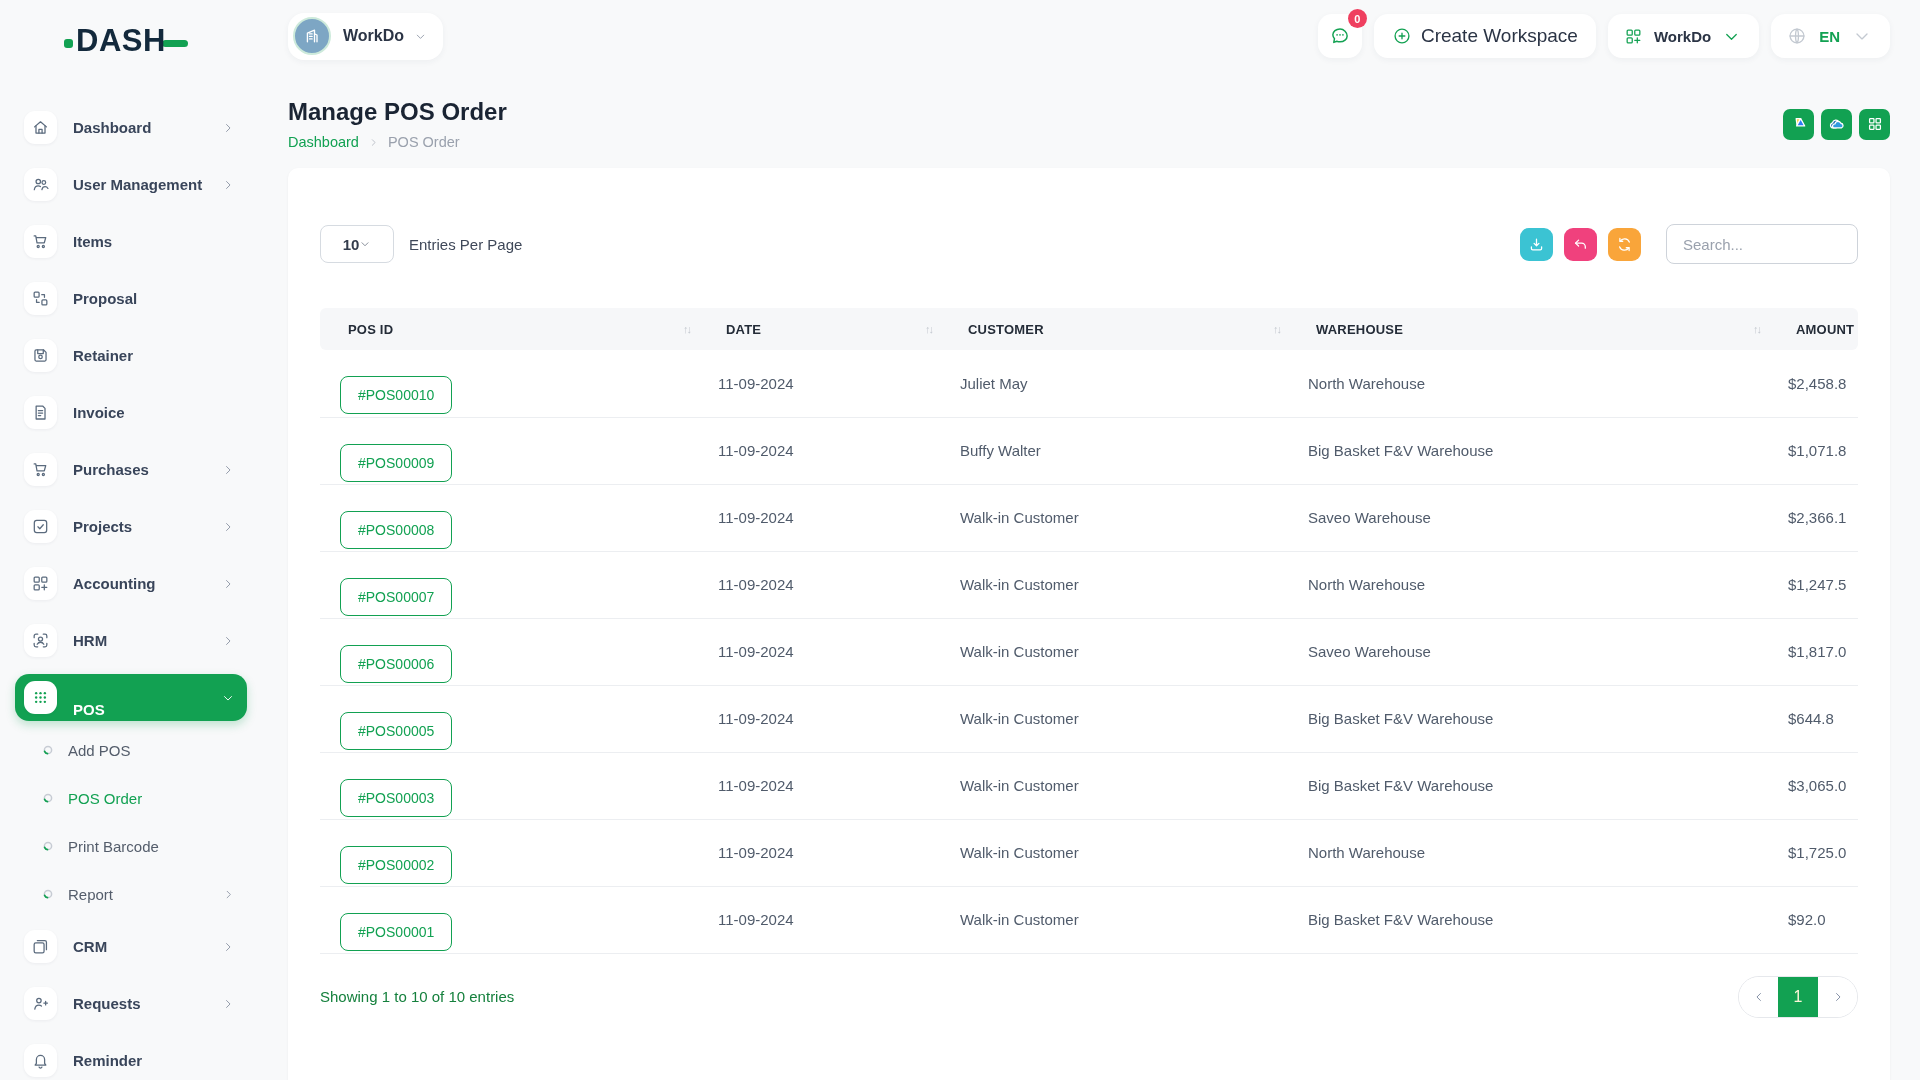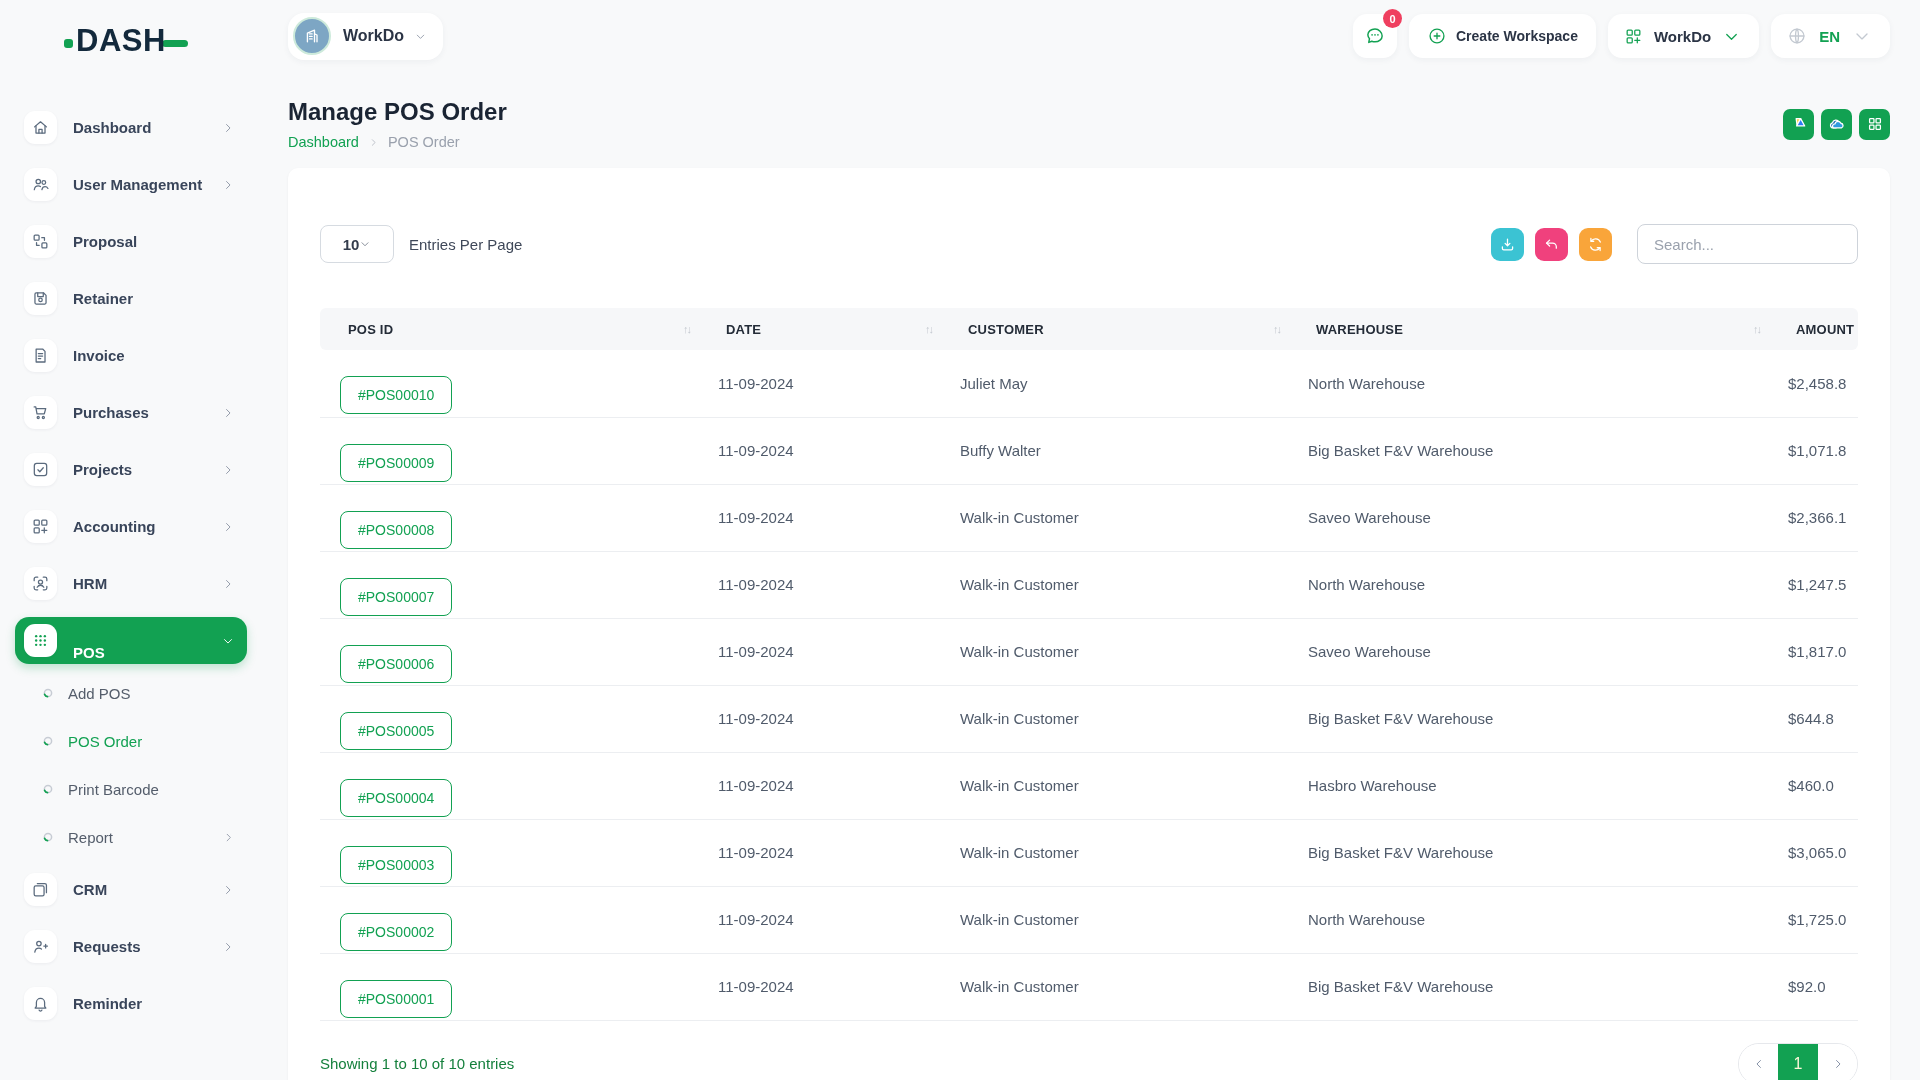--- a/index.html
+++ b/index.html
@@ -68,21 +68,21 @@
   .top-right{ display:flex; align-items:center; gap:12px; }
   .msg-btn{ width:44px; height:44px; border-radius:14px; justify-content:center; position:relative; }
   .msg-btn .ic{ width:22px; height:22px; color:var(--accent); }
   .msg-badge{
     position:absolute; top:-5px; right:-5px; min-width:19px; height:19px; border-radius:10px;
     background:var(--red); color:#fff; font-size:11px; font-weight:700;
     display:flex; align-items:center; justify-content:center; padding:0 5px;
   }
   .create-pill{ padding:0 18px; gap:9px; }
   .create-pill .ic{ width:20px; height:20px; color:var(--accent); }
-  .create-pill span{ font-size:14px; font-weight:700; color:#2b3445; }
+  .create-pill span{ font-size:19px; font-weight:400; color:#2b3445; }
   .wd-pill{ padding:0 16px; gap:9px; }
   .wd-pill .ic{ width:19px; height:19px; color:var(--accent); }
   .wd-pill span{ font-size:15px; font-weight:600; color:#2b3445; margin-right:2px; }
   .lang-pill{ padding:0 16px; gap:10px; }
   .lang-pill .ic{ width:20px; height:20px; color:#c3c9d1; }
   .lang-pill span{ font-size:15px; font-weight:700; color:var(--accent); margin-right:2px; }
 
   .page-head{ display:flex; align-items:center; justify-content:space-between; margin-top:26px; }
   .page-title{ font-size:24px; font-weight:700; color:#1a2433; }
   .breadcrumb{ display:flex; align-items:center; gap:9px; margin-top:8px; font-size:14.5px; }
@@ -115,21 +115,21 @@
   .tool-btn{
     width:33px; height:33px; border:none; border-radius:9px; cursor:pointer; margin-right:11px;
     display:flex; align-items:center; justify-content:center; color:#fff;
   }
   .tool-btn .ic{ width:17px; height:17px; }
   .tool-btn .ic svg{ stroke-width:1.8; }
   .btn-teal{ background:var(--teal); }
   .btn-pink{ background:var(--pink); }
   .btn-orange{ background:var(--orange); }
   .search-input{
-    width:221px; height:40px; border:1px solid #ced3da; border-radius:8px; margin-left:14px;
+    width:192px; height:40px; border:1px solid #ced3da; border-radius:8px; margin-left:14px;
     padding:0 16px; font-size:15px; font-family:"Liberation Sans",sans-serif; color:#39455a; outline:none;
   }
   .search-input::placeholder{ color:#9aa1ad; }
 
   table{ width:100%; border-collapse:collapse; table-layout:fixed; }
   thead th{
     background:#f6f7f9; height:42px; text-align:left; font-size:13px; font-weight:700;
     color:#242c38; letter-spacing:.2px; padding:0 8px 0 20px;
   }
   thead th:first-child{ border-radius:6px 0 0 6px; }
@@ -196,20 +196,32 @@
               <path d="M13.8 18.4c.5-2.3 2.1-3.6 4-3.6 1.5 0 2.8.8 3.6 2.2"></path>
             </svg>
           </span>
         </span>
         <span class="lbl">User Management</span>
         <span class="ic chev">
           <svg viewBox="0 0 24 24">
             <path d="m9.5 6 6 6-6 6"></path>
           </svg>
         </span>
+      </div>
+      <div class="side-item">
+        <span class="icon-box">
+          <span class="ic">
+            <svg viewBox="0 0 24 24">
+              <path d="M4 5h2l1.6 8.6h9.2L18.6 7H7"></path>
+              <circle cx="9.1" cy="18.3" r="1.3"></circle>
+              <circle cx="15.6" cy="18.3" r="1.3"></circle>
+            </svg>
+          </span>
+        </span>
+        <span class="lbl">Items</span>
       </div>
       <div class="side-item">
         <span class="icon-box">
           <span class="ic">
             <svg viewBox="0 0 24 24">
               <rect x="4" y="4" width="6.2" height="6.2" rx="1.2"></rect>
               <rect x="13.8" y="13.8" width="6.2" height="6.2" rx="1.2"></rect>
               <path d="M17 10.5V7.2h-3.4"></path>
               <path d="M7 13.5v3.3h3.4"></path>
             </svg>
@@ -664,27 +676,20 @@
             <td>$1,817.0</td>
           </tr>
           <tr>
             <td><span class="pos-badge">#POS00005</span></td>
             <td>11-09-2024</td>
             <td>Walk-in Customer</td>
             <td>Big Basket F&amp;V Warehouse</td>
             <td>$644.8</td>
           </tr>
           <tr>
-            <td><span class="pos-badge">#POS00004</span></td>
-            <td>11-09-2024</td>
-            <td>Walk-in Customer</td>
-            <td>Hasbro Warehouse</td>
-            <td>$460.0</td>
-          </tr>
-          <tr>
             <td><span class="pos-badge">#POS00003</span></td>
             <td>11-09-2024</td>
             <td>Walk-in Customer</td>
             <td>Big Basket F&amp;V Warehouse</td>
             <td>$3,065.0</td>
           </tr>
           <tr>
             <td><span class="pos-badge">#POS00002</span></td>
             <td>11-09-2024</td>
             <td>Walk-in Customer</td>

